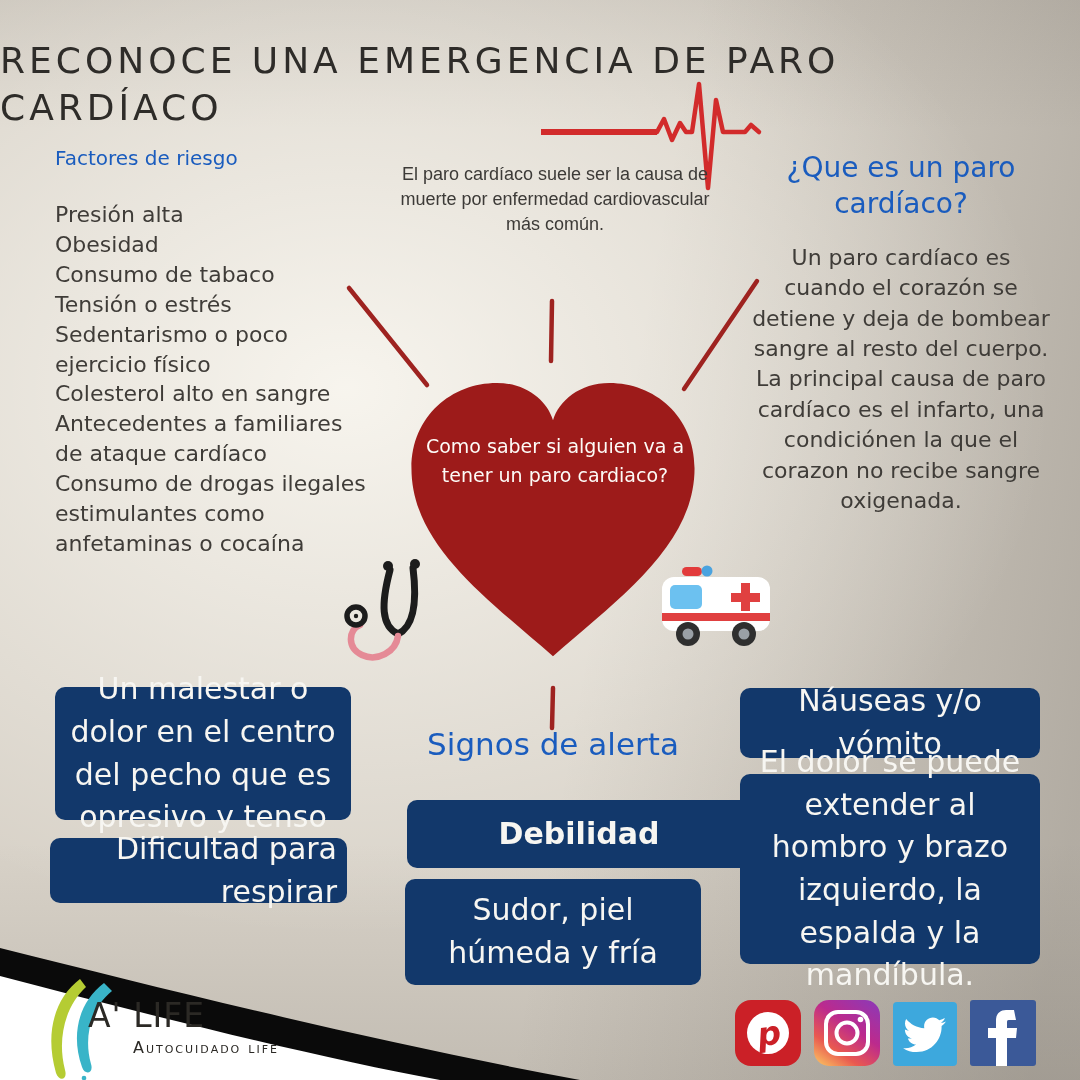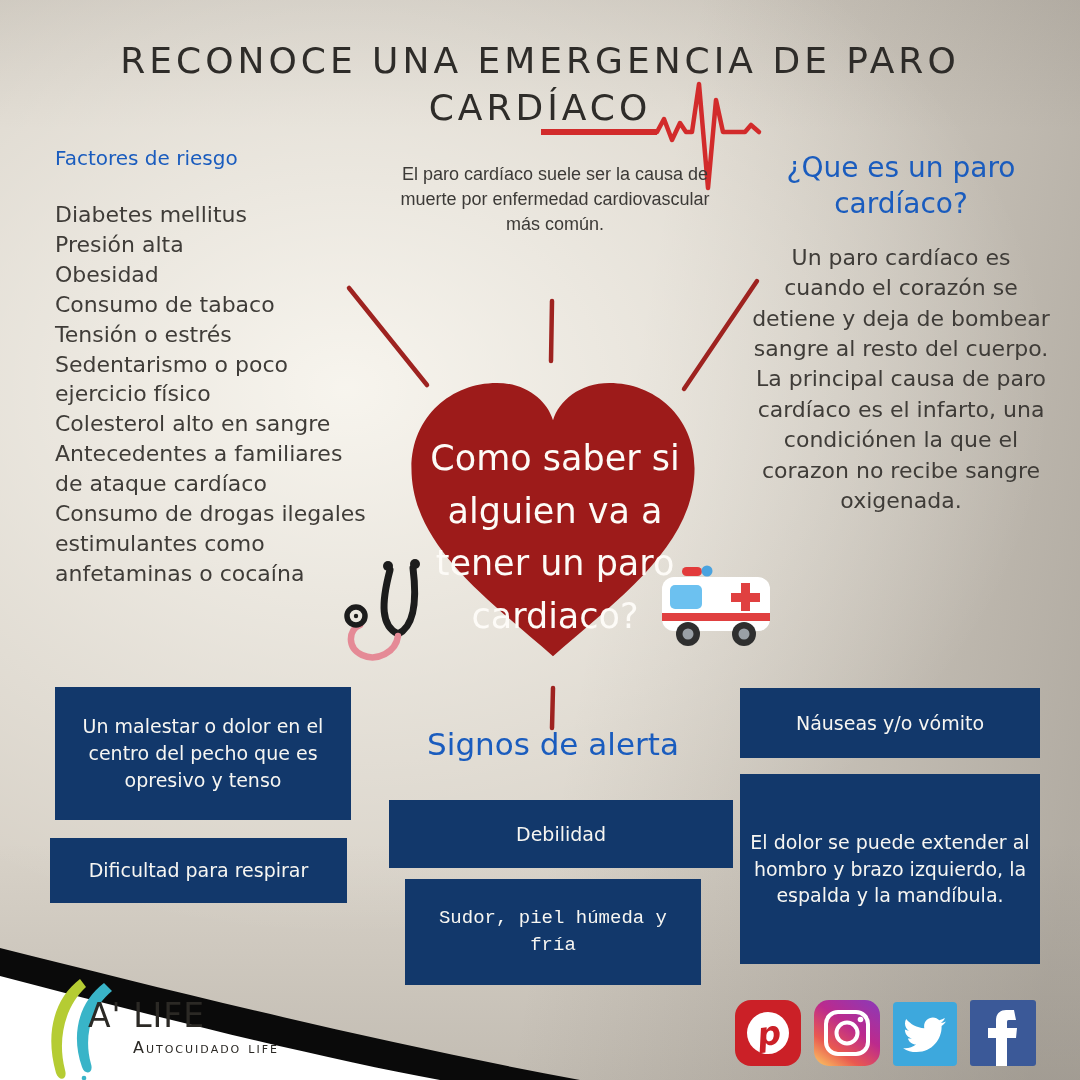--- a/index.html
+++ b/index.html
@@ -7,35 +7,35 @@
     position:relative;width:1080px;height:1080px;overflow:hidden;
     font-family:"DejaVu Sans",sans-serif;color:#3f3c38;
     background-color:#d8d2c8;
     background-image:
       radial-gradient(ellipse 980px 760px at 32% 36%, rgba(255,253,247,.8), rgba(255,253,247,0) 72%),
       linear-gradient(100deg, rgba(0,0,0,0) 55%, rgba(80,74,66,.28) 96%),
       linear-gradient(0deg, rgba(80,74,66,.16), rgba(80,74,66,0) 22%),
       linear-gradient(180deg, rgba(80,74,66,.10), rgba(80,74,66,0) 12%);
   }
   .abs{position:absolute;}
-  .title{width:100%;text-align:center;color:#2e2c29;letter-spacing:4px;}
+  .title{width:100%;color:#2e2c29;letter-spacing:4px;}
   .title .l1{font-size:36px;}
   .title .l2{font-size:36px;margin-top:6px;}
   .blue-head{color:#1a5cbe;}
   .risk-head{left:55px;top:146px;font-size:20px;}
   .risk-list{left:55px;top:200px;width:312px;font-size:22px;line-height:1.36;}
   .risk-list div{margin:0;}
   .center-fact{left:398px;top:162px;width:314px;text-align:center;
     font-family:"Liberation Sans",sans-serif;font-size:18px;line-height:1.38;color:#3c3a37;}
   .whatis-head{left:755px;top:150px;width:292px;text-align:center;font-size:28px;line-height:1.3;}
   .whatis-body{left:752px;top:243px;width:298px;text-align:center;font-size:22px;line-height:1.38;}
   .heart-text{left:415px;top:432px;width:280px;text-align:center;color:#fdfbf7;
-    font-size:35px;line-height:1.5;}
+    font-size:19px;line-height:1.5;}
   .navy-box{background:#12386b;color:#f7f6f2;display:flex;align-items:center;justify-content:center;
-    text-align:center;font-size:19px;line-height:1.42;padding:4px 10px;box-sizing:border-box;}
+    text-align:center;font-size:30px;line-height:1.42;padding:4px 10px;box-sizing:border-box;border-radius:10px;}
   .signos-head{left:403px;top:726px;width:300px;text-align:center;font-size:31px;}
   .brand-name{left:88px;top:996px;font-size:33px;letter-spacing:1px;color:#2b2925;}
   .brand-tagline{left:133px;top:1038px;font-size:16px;letter-spacing:2px;
     font-variant:small-caps;color:#2b2925;}
   .social-row{left:735px;top:1000px;display:flex;gap:13px;}
   .social{width:66px;height:66px;display:flex;align-items:center;justify-content:center;}
   .soc-pinterest{background:#cb2027;border-radius:16px;}
   .soc-instagram{background:linear-gradient(215deg,#8a3ab9 0%,#bc2a8d 42%,#e95950 72%,#fccc63 100%);border-radius:15px;}
   .soc-twitter{background:#3da8dd;border-radius:4px;width:64px;height:64px;margin-top:2px;}
   .soc-facebook{background:#3b5998;border-radius:3px;}
@@ -50,21 +50,20 @@
     <div class="l2">CARDÍACO</div>
   </div>
 
   <svg class="abs" style="left:533px;top:76px;" width="250" height="125" viewBox="0 0 250 125">
     <line x1="8" y1="56" x2="124" y2="56" stroke="#d22b2b" stroke-width="6"></line>
     <polyline points="124,56 131,43 139,64 147,47 153,56 159,56 166,8 175,112 183,24 190,56 212,56 218,49 226,56" fill="none" stroke="#d22b2b" stroke-width="4.5" stroke-linejoin="round" stroke-linecap="round"></polyline>
   </svg>
 
   <div class="abs blue-head risk-head">Factores de riesgo</div>
   <div class="abs risk-list">
-    <div>Diabetes mellitus</div>
     <div>Presión alta</div>
     <div>Obesidad</div>
     <div>Consumo de tabaco</div>
     <div>Tensión o estrés</div>
     <div>Sedentarismo o poco ejercicio físico</div>
     <div>Colesterol alto en sangre</div>
     <div>Antecedentes a familiares de ataque cardíaco</div>
     <div>Consumo de drogas ilegales estimulantes como anfetaminas o cocaína</div>
   </div>
 
@@ -105,22 +104,22 @@
     <circle cx="33" cy="81" r="12" fill="#2f2f2f"></circle>
     <circle cx="33" cy="81" r="5.5" fill="#9aa0a6"></circle>
     <circle cx="89" cy="81" r="12" fill="#2f2f2f"></circle>
     <circle cx="89" cy="81" r="5.5" fill="#9aa0a6"></circle>
   </svg>
 
   <div class="abs navy-box" style="left:55px;top:687px;width:296px;height:133px;">Un malestar o dolor en el centro del pecho que es opresivo y tenso</div>
   <div class="abs navy-box" style="left:50px;top:838px;width:297px;height:65px;text-align:right;">Dificultad para respirar</div>
 
   <div class="abs blue-head signos-head">Signos de alerta</div>
-  <div class="abs navy-box" style="left:389px;top:800px;width:344px;height:68px;">Debilidad</div>
-  <div class="abs navy-box" style="left:405px;top:879px;width:296px;height:106px;font-family:Liberation Mono, monospace;">Sudor, piel húmeda y fría</div>
+  <div class="abs navy-box" style="left:407px;top:800px;width:344px;height:68px;font-weight:bold;">Debilidad</div>
+  <div class="abs navy-box" style="left:405px;top:879px;width:296px;height:106px;">Sudor, piel húmeda y fría</div>
 
   <div class="abs navy-box" style="left:740px;top:688px;width:300px;height:70px;">Náuseas y/o vómito</div>
   <div class="abs navy-box" style="left:740px;top:774px;width:300px;height:190px;">El dolor se puede extender al hombro y brazo izquierdo, la espalda y la mandíbula.</div>
 
   <svg class="abs" style="left:0;top:918px;" width="660" height="162" viewBox="0 0 660 162">
     <path d="M0,30 C 180,75 380,125 580,162 L0,162 Z" fill="#0a0a0a"></path>
     <path d="M0,58 C 160,100 320,140 440,162 L0,162 Z" fill="#ffffff"></path>
   </svg>
 
   <svg class="abs" style="left:28px;top:975px;" width="120" height="110" viewBox="0 0 120 110">

